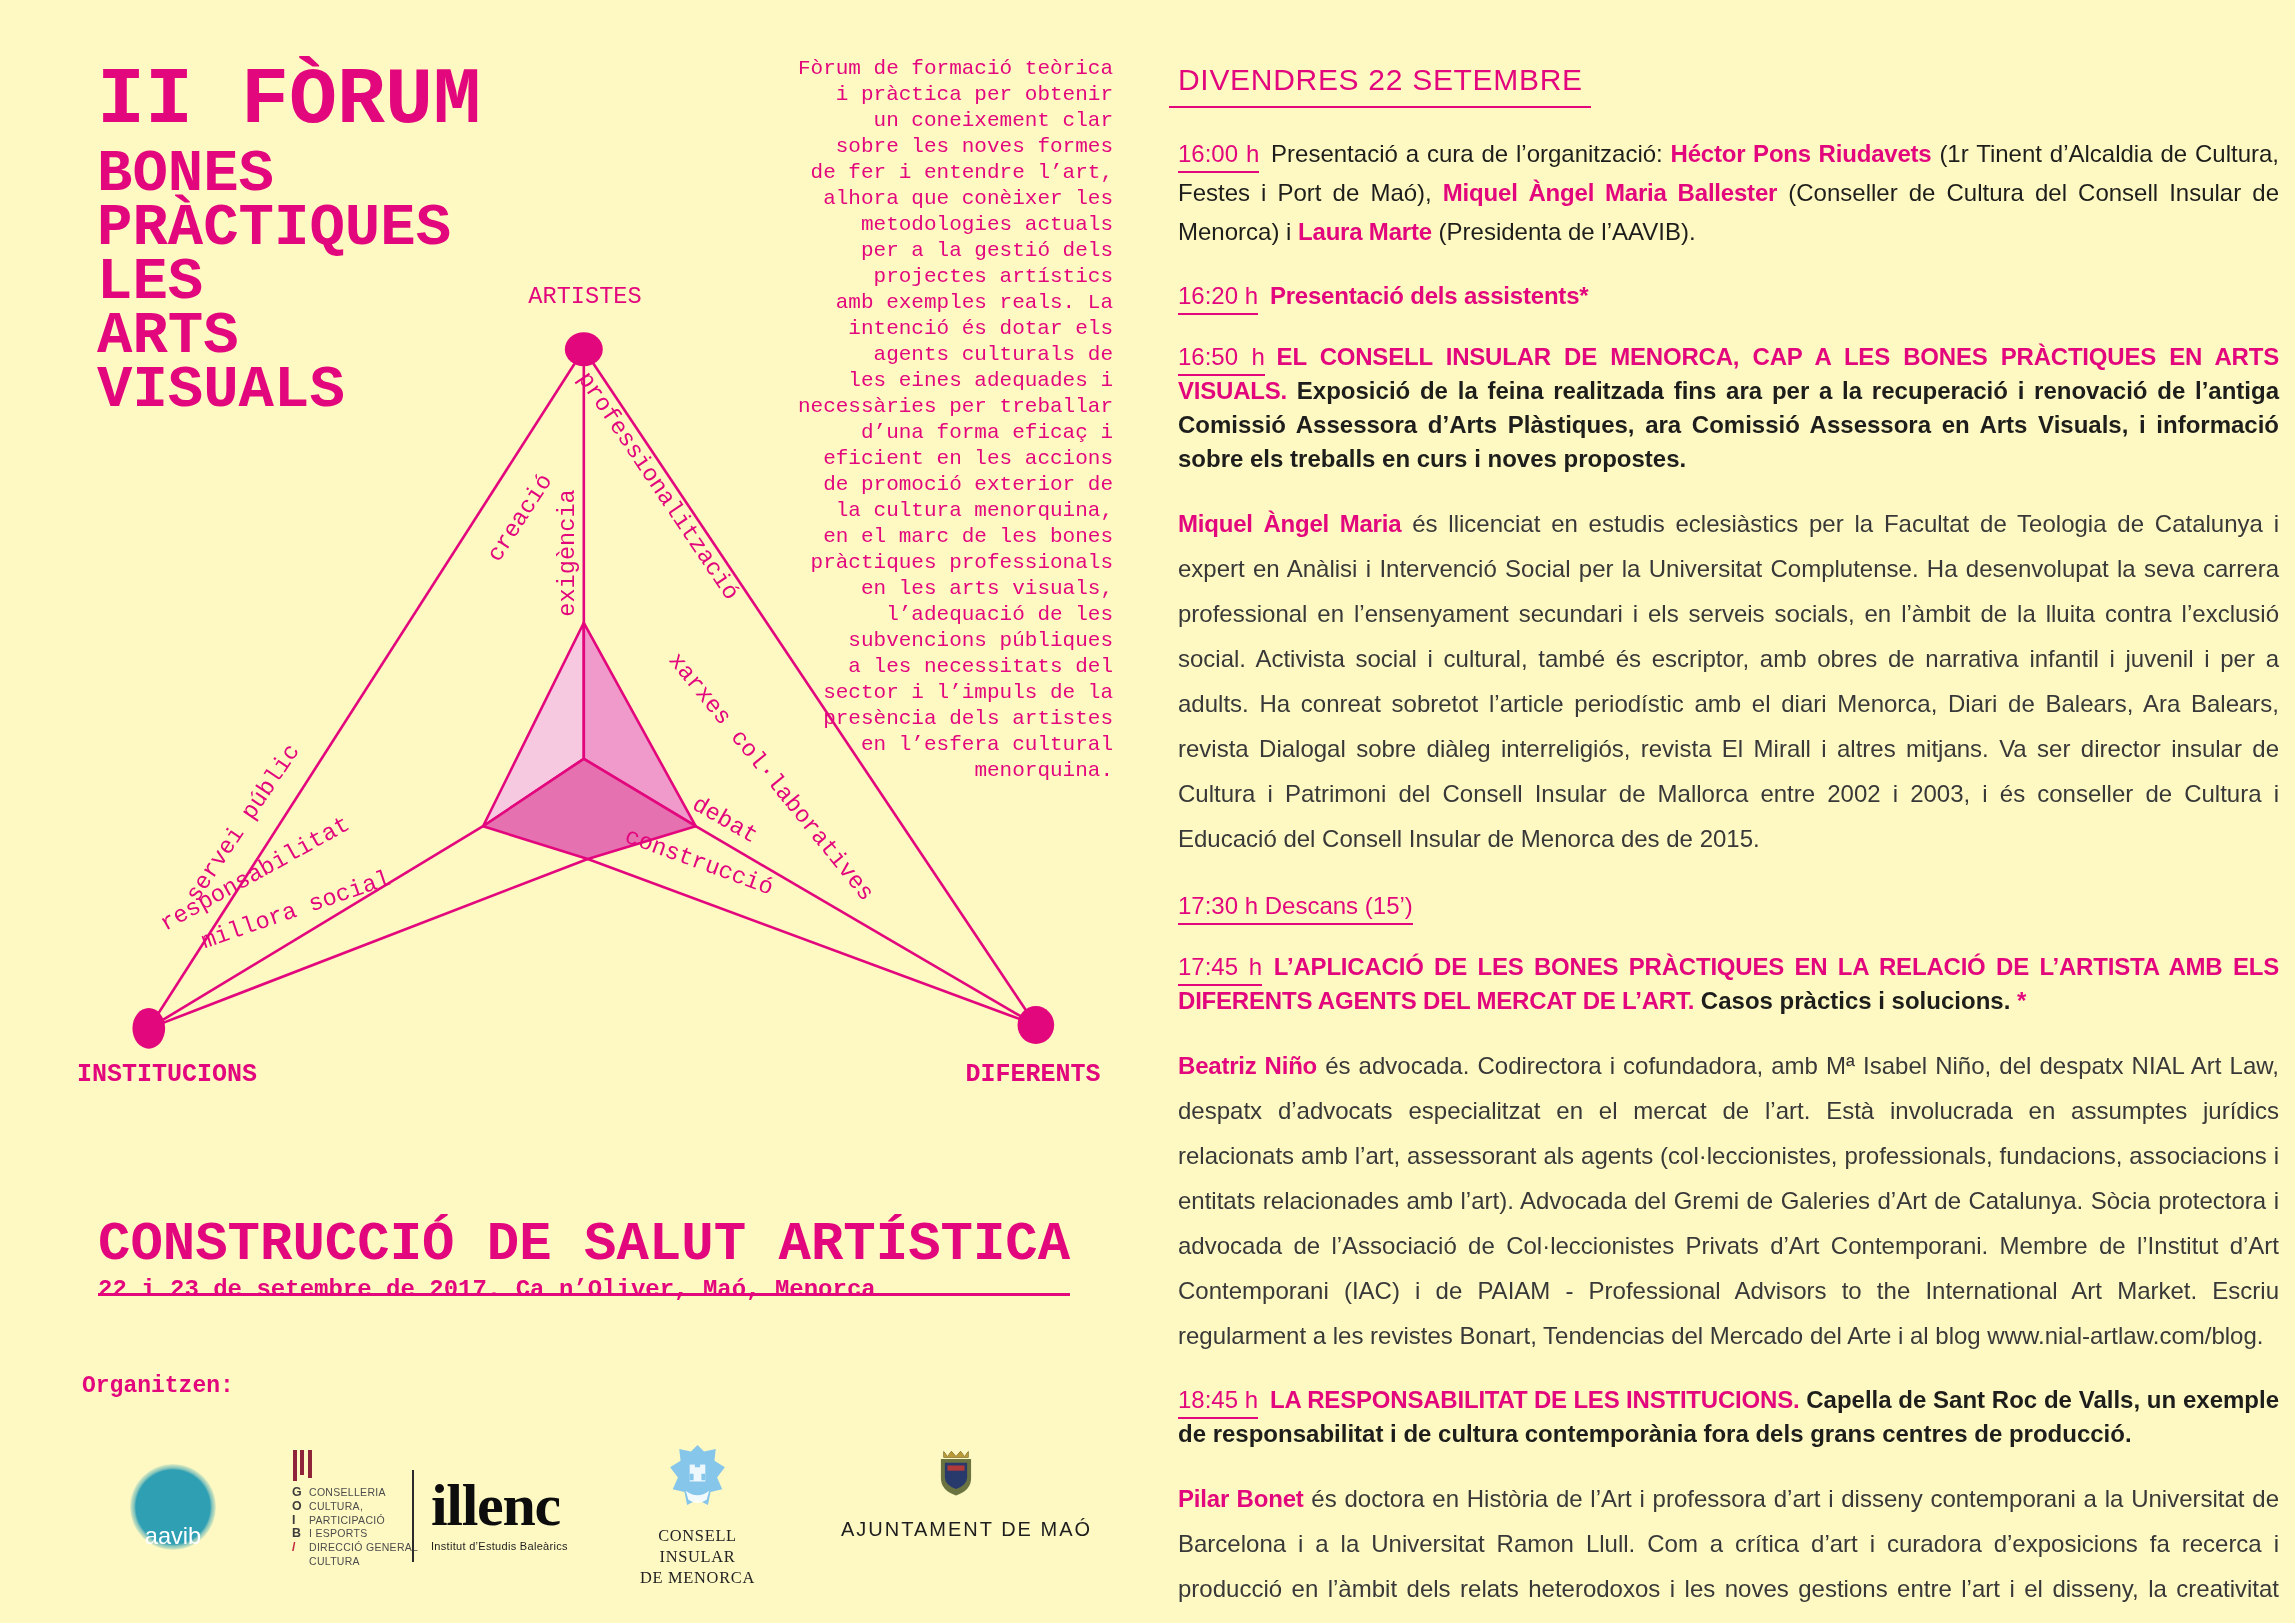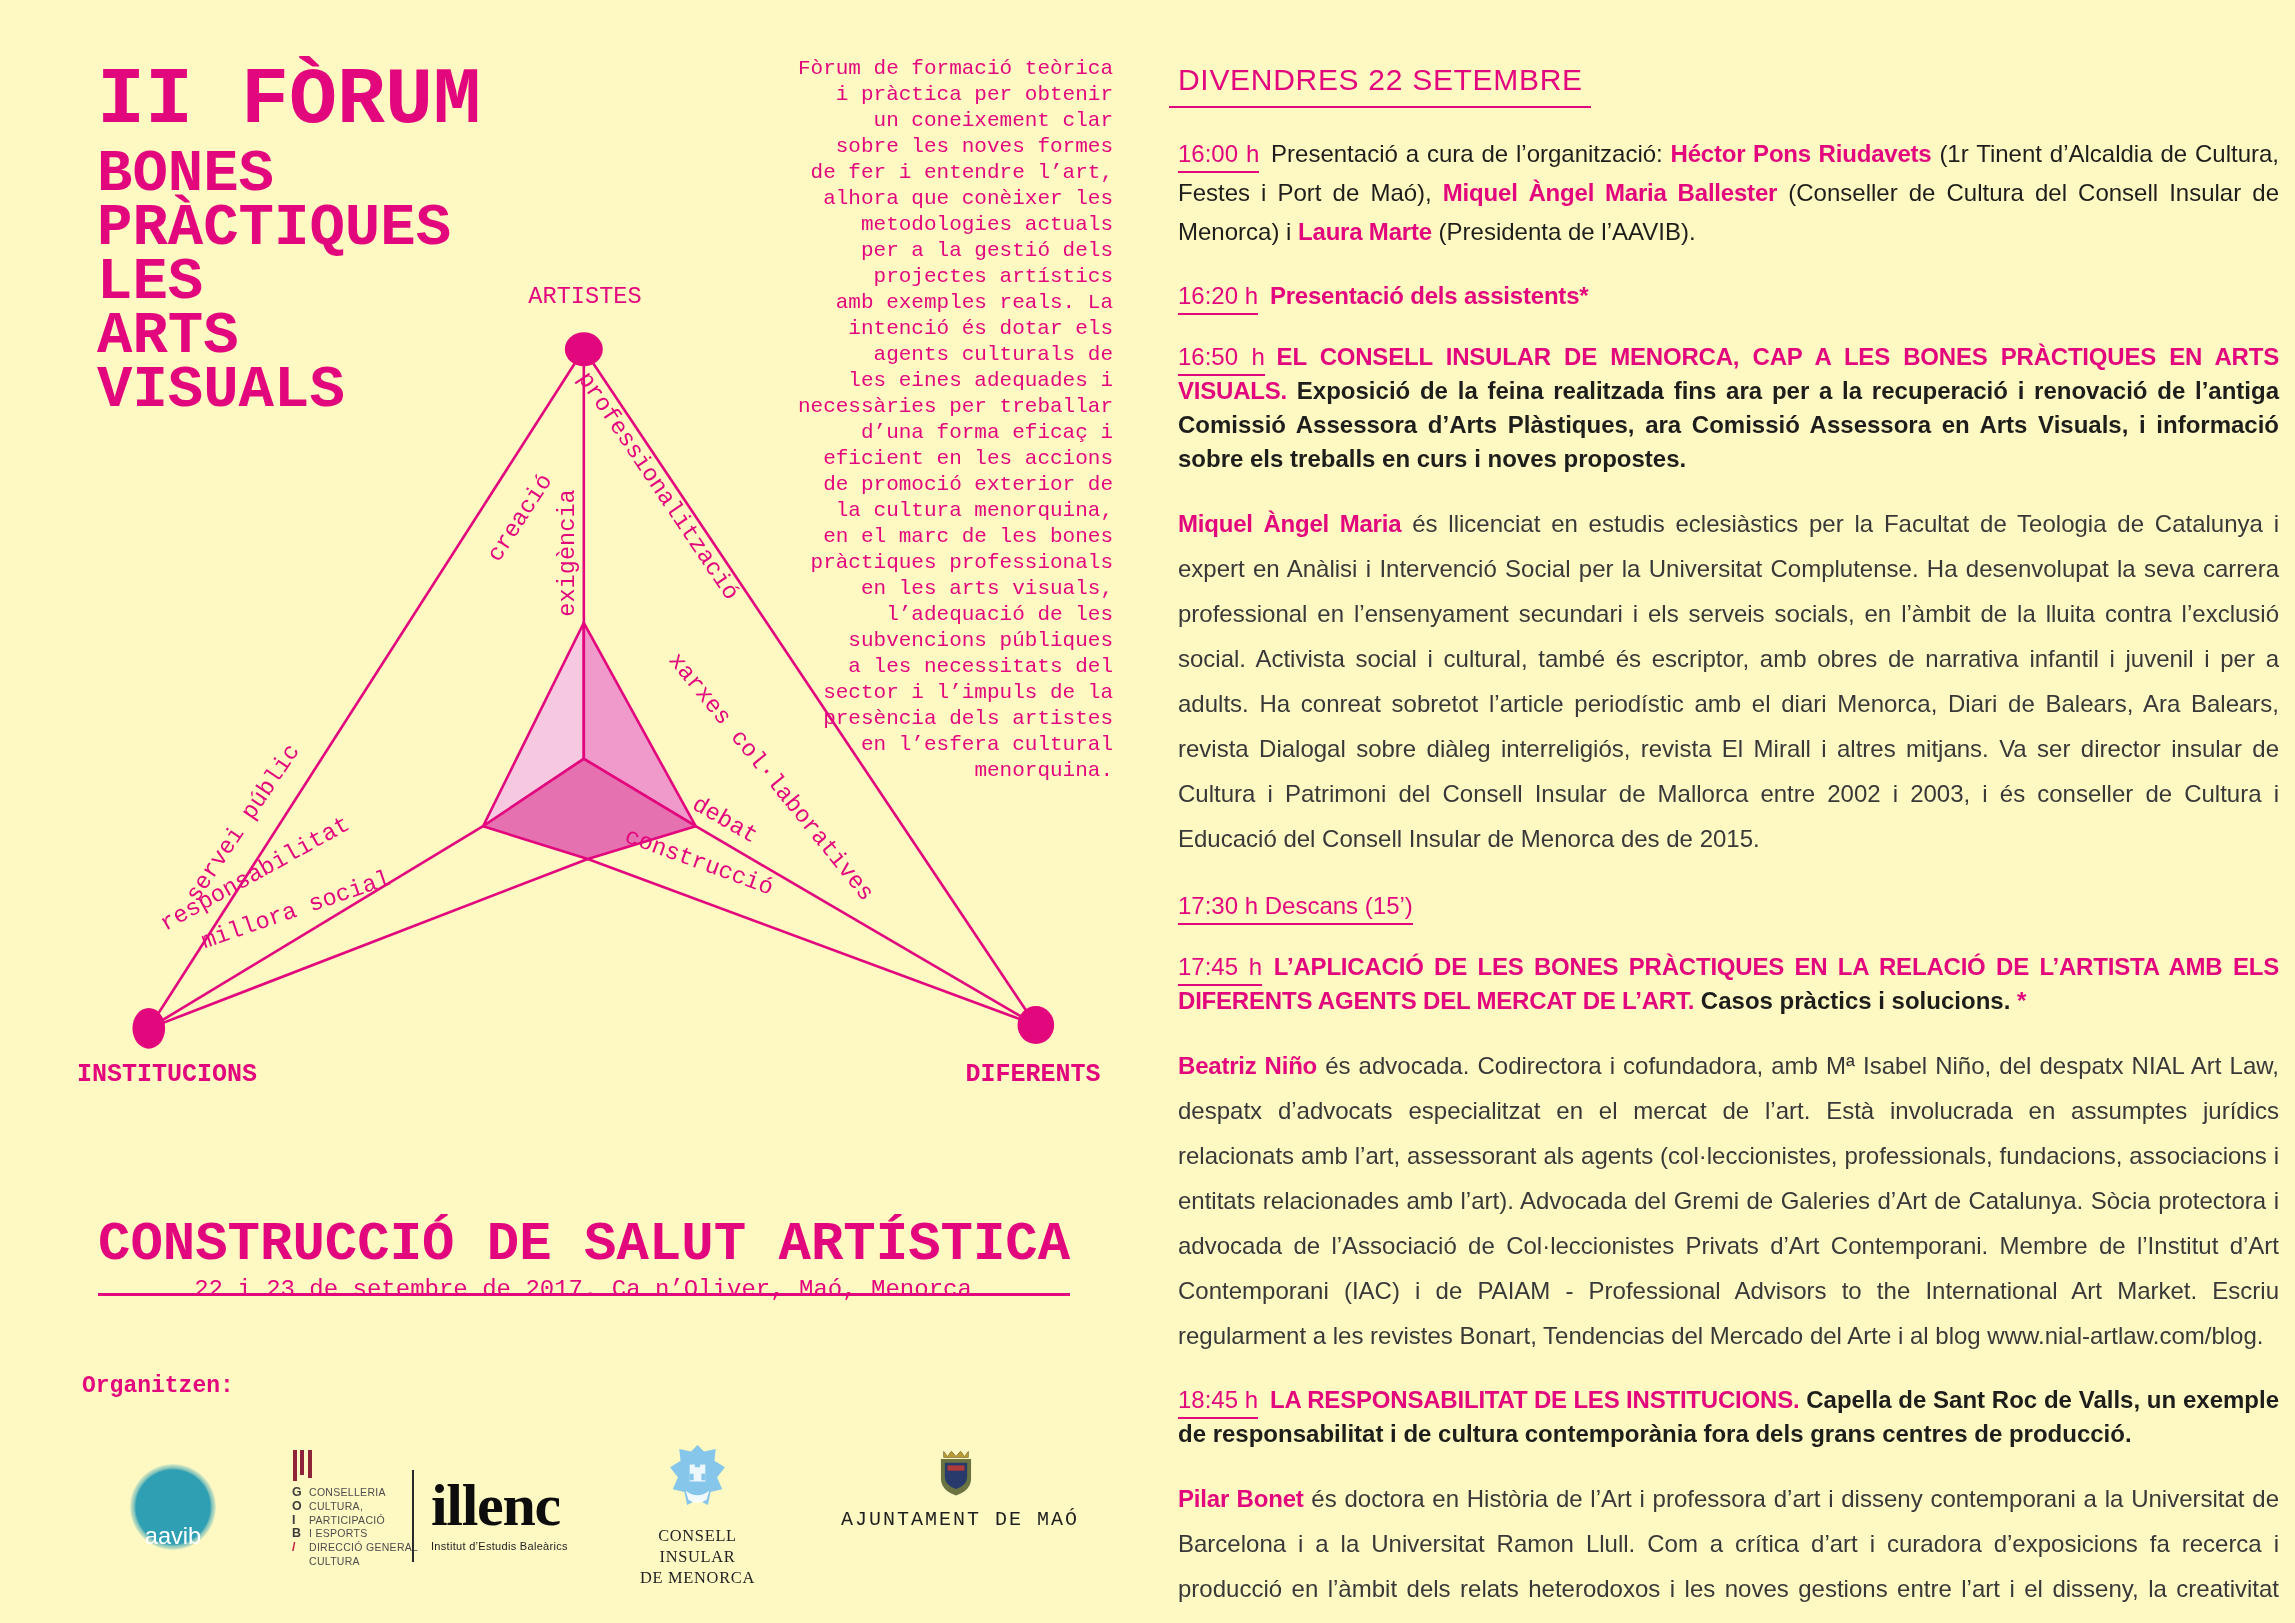--- a/index.html
+++ b/index.html
@@ -28,22 +28,22 @@
   .node-label{position:absolute;transform:translate(-50%,-50%);color:var(--pink);white-space:nowrap;}
   .node-label.artistes{left:585px;top:296px;font-size:23.6px;}
   .node-label.institucions{left:167px;top:1074px;font-size:25px;font-weight:700;}
   .node-label.ciutadania{left:1033px;top:1074px;font-size:25px;font-weight:700;}
 
   .edge-label{position:absolute;color:var(--pink);font-size:23.6px;white-space:nowrap;}
 
   .construct-title{position:absolute;left:98px;top:1214px;display:inline-block;
          color:var(--pink);font-weight:700;font-size:54px;white-space:nowrap;
          border-bottom:3.3px solid var(--pink);padding-bottom:18.3px;}
-  .date-line{position:absolute;left:98px;top:1276px;width:970px;text-align:center;
-         color:var(--pink);font-weight:400;font-size:24px;white-space:nowrap;}
+  .date-line{position:absolute;left:98px;top:1276px;width:970px;
+         color:var(--pink);font-weight:700;font-size:24px;white-space:nowrap;}
   .organitzen{position:absolute;left:82px;top:1373px;color:var(--pink);font-weight:700;font-size:23px;}
 
   
   .logo{position:absolute;}
   .logo-aavib{left:130px;top:1464px;width:86px;height:86px;border-radius:50%;
       background:radial-gradient(circle at 50% 50%, var(--aavib) 37px, rgba(47,159,180,.6) 39px, rgba(47,159,180,.25) 42px, rgba(47,159,180,0) 44px);
       display:flex;align-items:flex-end;justify-content:center;}
   .logo-aavib span{color:#fff;font-family:"Liberation Sans",sans-serif;font-size:23.6px;}
   .logo-goib{left:292px;top:1450px;font-family:"Liberation Sans",sans-serif;color:#4c4c4c;}
   .goib-bars{display:flex;gap:3.3px;height:31px;margin:0 0 5.2px 1.3px;}
@@ -54,21 +54,21 @@
   .goib-row .gl{width:17px;font-weight:700;font-size:12.4px;color:#3c3c3c;}
   .goib-row .gl.red{color:#c0223b;}
   .goib-row .gw{font-size:10.5px;letter-spacing:0.3px;}
   .logo-divider{left:412px;top:1470px;width:2px;height:92px;background:#2a2a2a;}
   .logo-illenc{left:431px;top:1478px;width:216px;}
   .illenc-name{font-family:"Liberation Serif",serif;font-weight:700;font-size:60px;line-height:55px;color:#0d0d0d;letter-spacing:-1.3px;}
   .illenc-sub{font-family:"Liberation Sans",sans-serif;font-size:11px;color:#1c1c1c;margin-top:6.5px;letter-spacing:0.3px;}
   .logo-cime{left:622px;top:1445px;width:151px;text-align:center;}
   .cime-text{font-family:"Liberation Serif",serif;font-size:16.4px;line-height:21px;color:#232323;letter-spacing:0.7px;margin-top:6.5px;}
   .logo-mao{left:841px;top:1447px;width:229px;text-align:center;}
-  .mao-text{font-family:Liberation Mono, monospace;font-size:20px;color:#1e1e1e;letter-spacing:2px;margin-top:11px;white-space:nowrap;}
+  .mao-text{font-family:Liberation Sans, sans-serif;font-size:20px;color:#1e1e1e;letter-spacing:2px;margin-top:21px;white-space:nowrap;}
 
   
   .sched{position:absolute;left:30px;top:63px;width:1101px;font-family:"Liberation Sans",sans-serif;}
   .sched-header{display:inline-block;font-size:30px;color:var(--pink);letter-spacing:0.7px;
       border-bottom:2px solid var(--pink);padding:0 7.9px 9.2px 9.2px;margin:0 0 26px -9.2px;}
   .sched p{font-size:24px;color:var(--ink);text-align:justify;margin:0 0 25px 0;}
   .sched p.item{line-height:39px;}
   .sched p.item.dense{line-height:34px;}
   .sched p.bio{line-height:45px;color:#383838;}
   .time{color:var(--pink);border-bottom:2px solid var(--pink);padding-bottom:3.9px;margin-right:11.8px;white-space:nowrap;}

